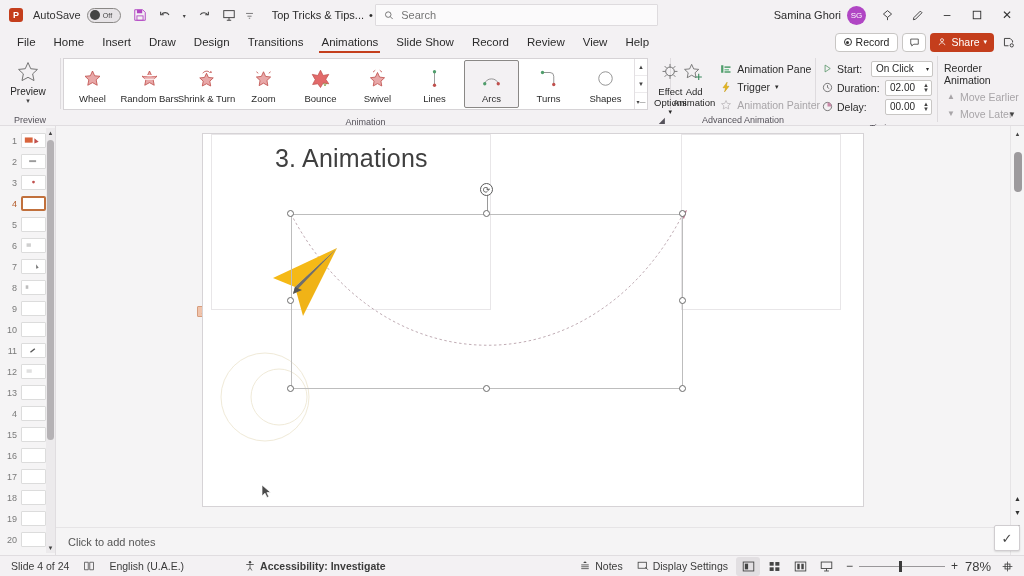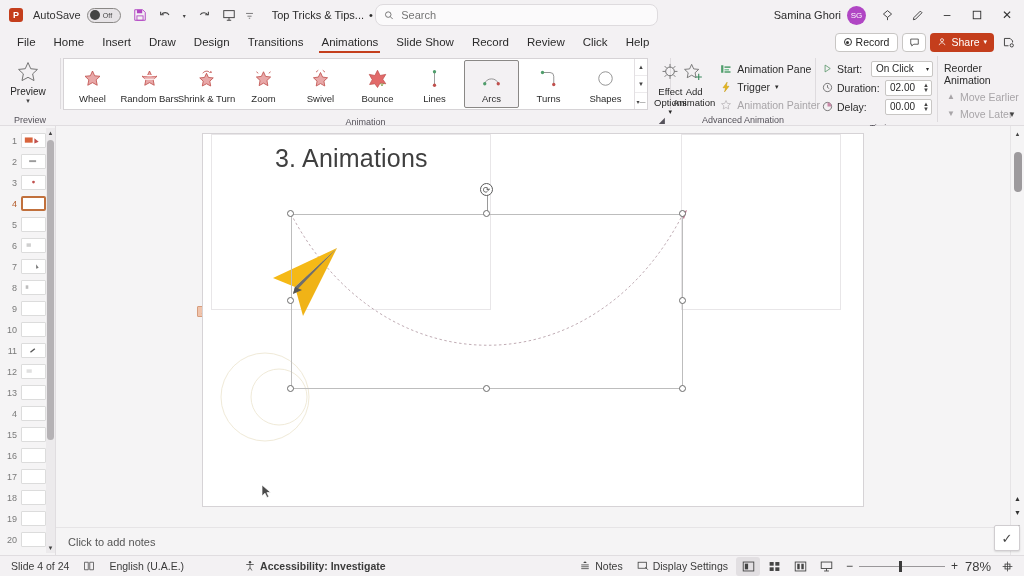--- a/index.html
+++ b/index.html
@@ -38,21 +38,21 @@
   .tb-icon {
     width: 22px; height: 22px; display: flex; align-items: center; justify-content: center;
     margin-left: 3px; border-radius: 3px; flex: none;
   }
   .tb-file {
     margin-left: 16px; font-size: 11px; color: #2b2b2b; display: flex;
     align-items: center; gap: 5px; white-space: nowrap;
   }
   .tb-search {
     position: absolute; left: 375px; top: 4px; width: 283px; height: 22px;
-    background: #fbfafb; border: 1px solid #dedbde; border-radius: 8px;
+    background: #fbfafb; border: 1px solid #dedbde; border-radius: 1px;
     display: flex; align-items: center; padding: 0 8px; gap: 7px;
   }
   .tb-search input {
     border: none; outline: none; background: transparent; font-size: 11px;
     color: #444; width: 100%; font-family: "Liberation Sans", sans-serif;
   }
   .tb-right { margin-left: auto; display: flex; align-items: center; padding-right: 2px; }
   .user-name { font-size: 11px; color: #2b2b2b; margin-right: 6px; }
   .avatar {
     width: 19px; height: 19px; border-radius: 50%; background: #b046c4; color: #fff;
@@ -398,21 +398,21 @@
     <div class="menu-item">File</div>
     <div class="menu-item">Home</div>
     <div class="menu-item">Insert</div>
     <div class="menu-item">Draw</div>
     <div class="menu-item">Design</div>
     <div class="menu-item">Transitions</div>
     <div class="menu-item active">Animations</div>
     <div class="menu-item">Slide Show</div>
     <div class="menu-item">Record</div>
     <div class="menu-item">Review</div>
-    <div class="menu-item">Click</div>
+    <div class="menu-item">View</div>
     <div class="menu-item">Help</div>
 
     <div class="menu-right">
       <div class="btn-record">
         <span class="rec-dot"></span>
         <span>Record</span>
       </div>
       <div class="btn-comment">
         <svg width="11" height="11" viewBox="0 0 16 16">
             <path d="M2.5 3h11v7.5H7l-3 2.5v-2.5H2.5z" fill="none" stroke="#333" stroke-width="1.1"></path>
@@ -490,34 +490,34 @@
               <svg width="21" height="21" viewBox="0 0 28 28">
                   <path d="M14 5l2.8 6.2L23.5 12l-4.9 4.6L19.8 23.5 14 20.2l-5.8 3.3 1.2-6.9L4.5 12l6.7-.8z" fill="#e8a8a8" stroke="#c0504d" stroke-width="1.1"></path>
                   <path d="M7 7l-2.5-2M21 7l2.5-2" stroke="#c0504d" stroke-width="1.1"></path>
                 </svg>
             </span>
             <span class="lbl">Zoom</span>
           </div>
           <div class="anim-item">
             <span class="anim-icon">
               <svg width="21" height="21" viewBox="0 0 28 28">
-                  <path d="M14 6l2.8 6.1L23.4 13l-4.8 4.5L19.7 24 14 20.8 8.3 24l1.1-6.5L4.6 13l6.6-.9z" fill="#e8a8a8" stroke="#c0504d" stroke-width="1.1"></path>
-                  <path d="M8 5.5l3-2.5M20 5.5l-3-2.5" stroke="#c0504d" stroke-width="1.1"></path>
-                </svg>
-            </span>
-            <span class="lbl">Swivel</span>
+                  <path d="M14 3l3.5 7 7.5-1.5-4 6.5 4 6-7.5-1L14 26l-3.5-5-7 1 3.5-6.5L3 8.5 10.5 10z" fill="#e26a6a" stroke="#c0504d" stroke-width="1"></path>
+                  <path d="M18 20l2 4 2-4" fill="none" stroke="#7a9a3a" stroke-width="1.1"></path>
+                </svg>
+            </span>
+            <span class="lbl">Bounce</span>
           </div>
           <div class="anim-item">
             <span class="anim-icon">
               <svg width="21" height="21" viewBox="0 0 28 28">
-                  <path d="M14 3l3.5 7 7.5-1.5-4 6.5 4 6-7.5-1L14 26l-3.5-5-7 1 3.5-6.5L3 8.5 10.5 10z" fill="#e26a6a" stroke="#c0504d" stroke-width="1"></path>
-                  <path d="M18 20l2 4 2-4" fill="none" stroke="#7a9a3a" stroke-width="1.1"></path>
-                </svg>
-            </span>
-            <span class="lbl">Bounce</span>
+                  <path d="M14 6l2.8 6.1L23.4 13l-4.8 4.5L19.7 24 14 20.8 8.3 24l1.1-6.5L4.6 13l6.6-.9z" fill="#e8a8a8" stroke="#c0504d" stroke-width="1.1"></path>
+                  <path d="M8 5.5l3-2.5M20 5.5l-3-2.5" stroke="#c0504d" stroke-width="1.1"></path>
+                </svg>
+            </span>
+            <span class="lbl">Swivel</span>
           </div>
           <div class="anim-item">
             <span class="anim-icon">
               <svg width="21" height="21" viewBox="0 0 28 28">
                   <path d="M14 5v18" stroke="#8a8a8a" stroke-width="1.1"></path>
                   <circle cx="14" cy="5" r="2.2" fill="#4f9d6b"></circle>
                   <circle cx="14" cy="23" r="2.2" fill="#c0504d"></circle>
                 </svg>
             </span>
             <span class="lbl">Lines</span>

